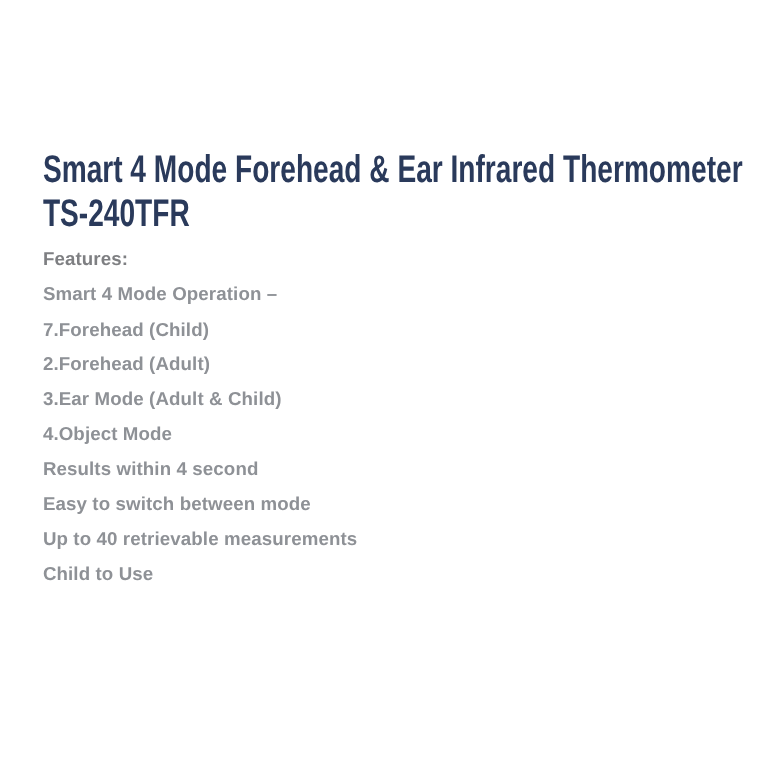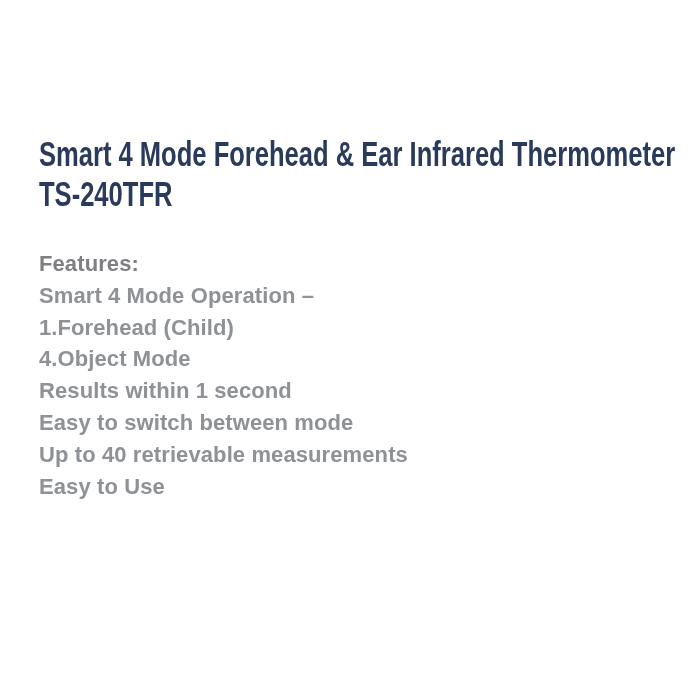--- a/index.html
+++ b/index.html
@@ -26,22 +26,22 @@
     color: #2a3a5b;
     white-space: nowrap;
     letter-spacing: 0px;
     transform: scaleX(0.73);
     transform-origin: 0 0;
   }
   .product-title span { display: block; }
   .features {
     position: absolute;
     left: 39px;
-    top: 248px;
-    font-size: 22px;
+    top: 220px;
+    font-size: 17px;
     line-height: 31.8px;
     color: #8e9196;
     letter-spacing: 0.1px;
   }
   .features-label {
     font-weight: 700;
     color: #7e7f82;
   }
   .feature-item { display: block; font-weight: bold; }
 </style>
@@ -52,22 +52,24 @@
 
   <h1 class="product-title">
     <span>Smart 4 Mode Forehead &amp; Ear Infrared Thermometer</span>
     <span>TS-240TFR</span>
   </h1>
 
   <div class="features">
     <div class="features-label">Features:</div>
     <div>
         <span class="feature-item">Smart 4 Mode Operation –</span>
-        <span class="feature-item">1.Forehead (Child)</span>
+        <span class="feature-item">7.Forehead (Child)</span>
+        <span class="feature-item">2.Forehead (Adult)</span>
+        <span class="feature-item">3.Ear Mode (Adult &amp; Child)</span>
         <span class="feature-item">4.Object Mode</span>
-        <span class="feature-item">Results within 1 second</span>
+        <span class="feature-item">Results within 4 second</span>
         <span class="feature-item">Easy to switch between mode</span>
         <span class="feature-item">Up to 40 retrievable measurements</span>
-        <span class="feature-item">Easy to Use</span>
+        <span class="feature-item">Child to Use</span>
       </div>
   </div>
 
 </div>
 
 </body></html>

